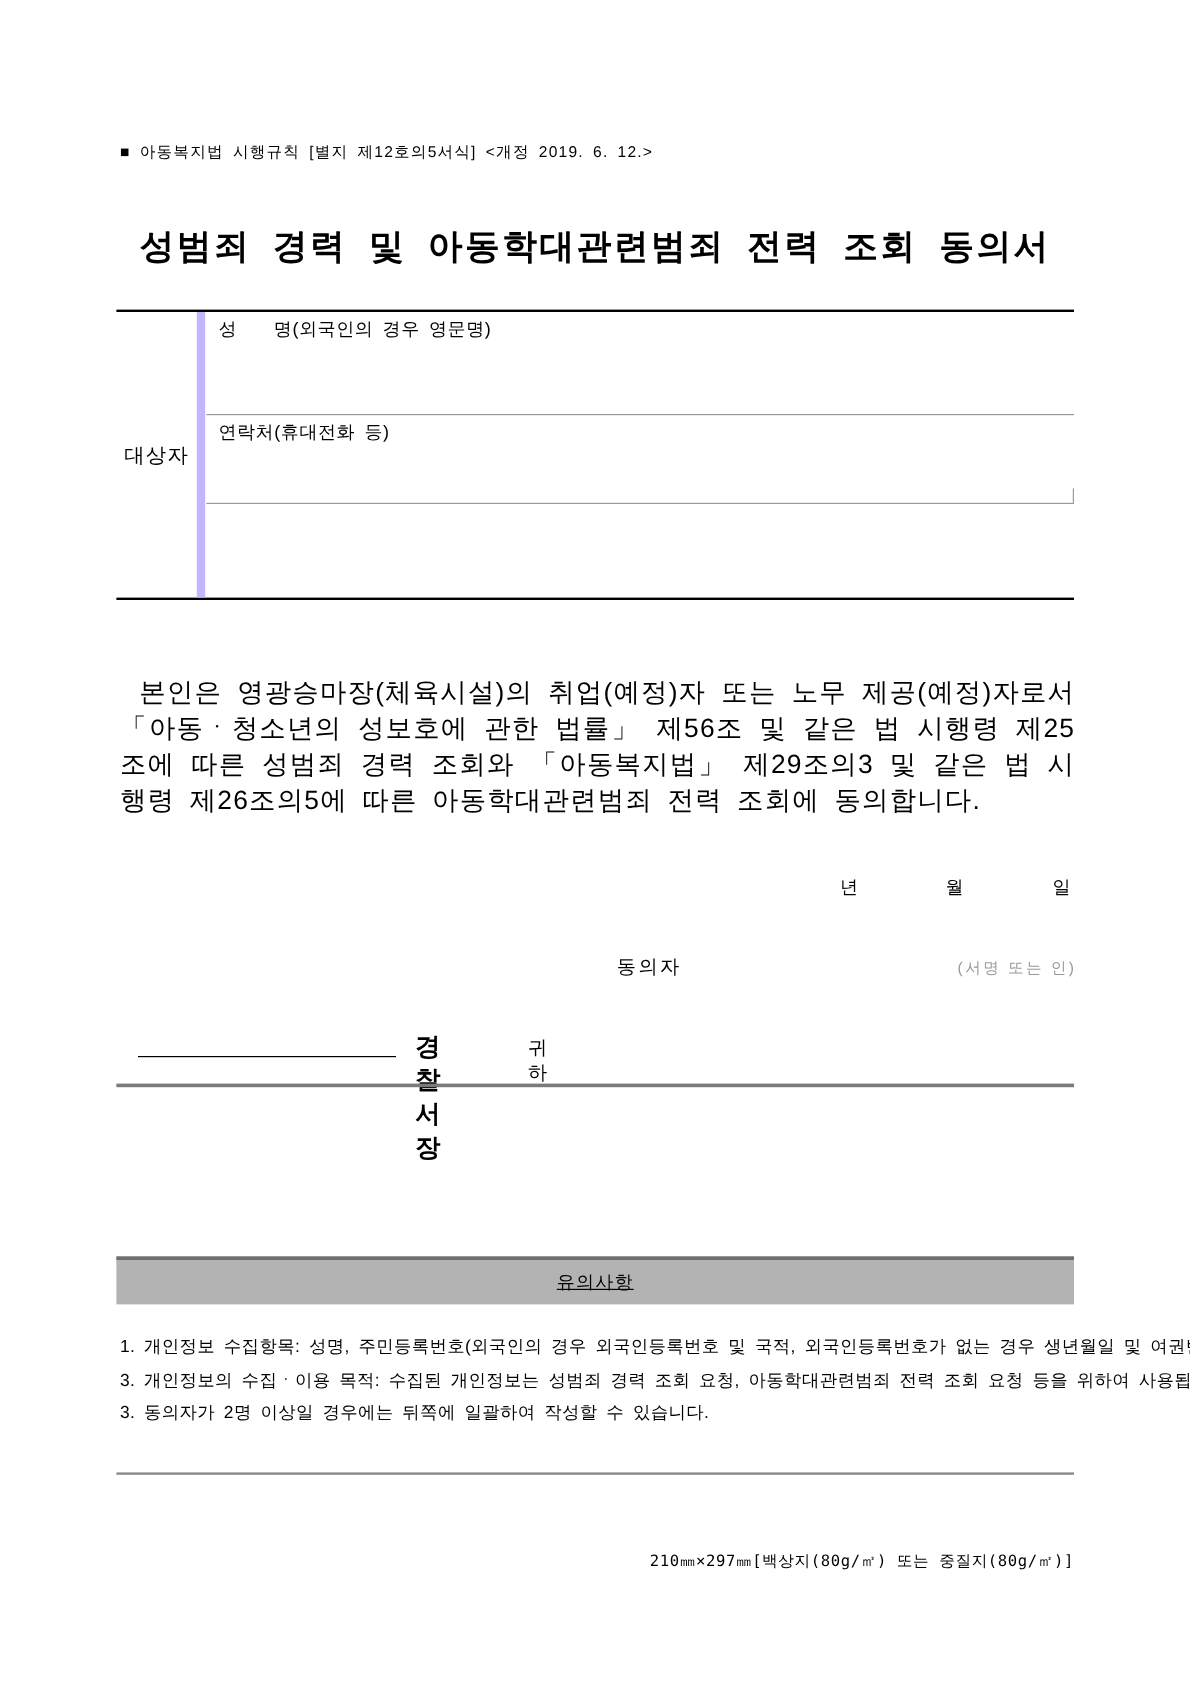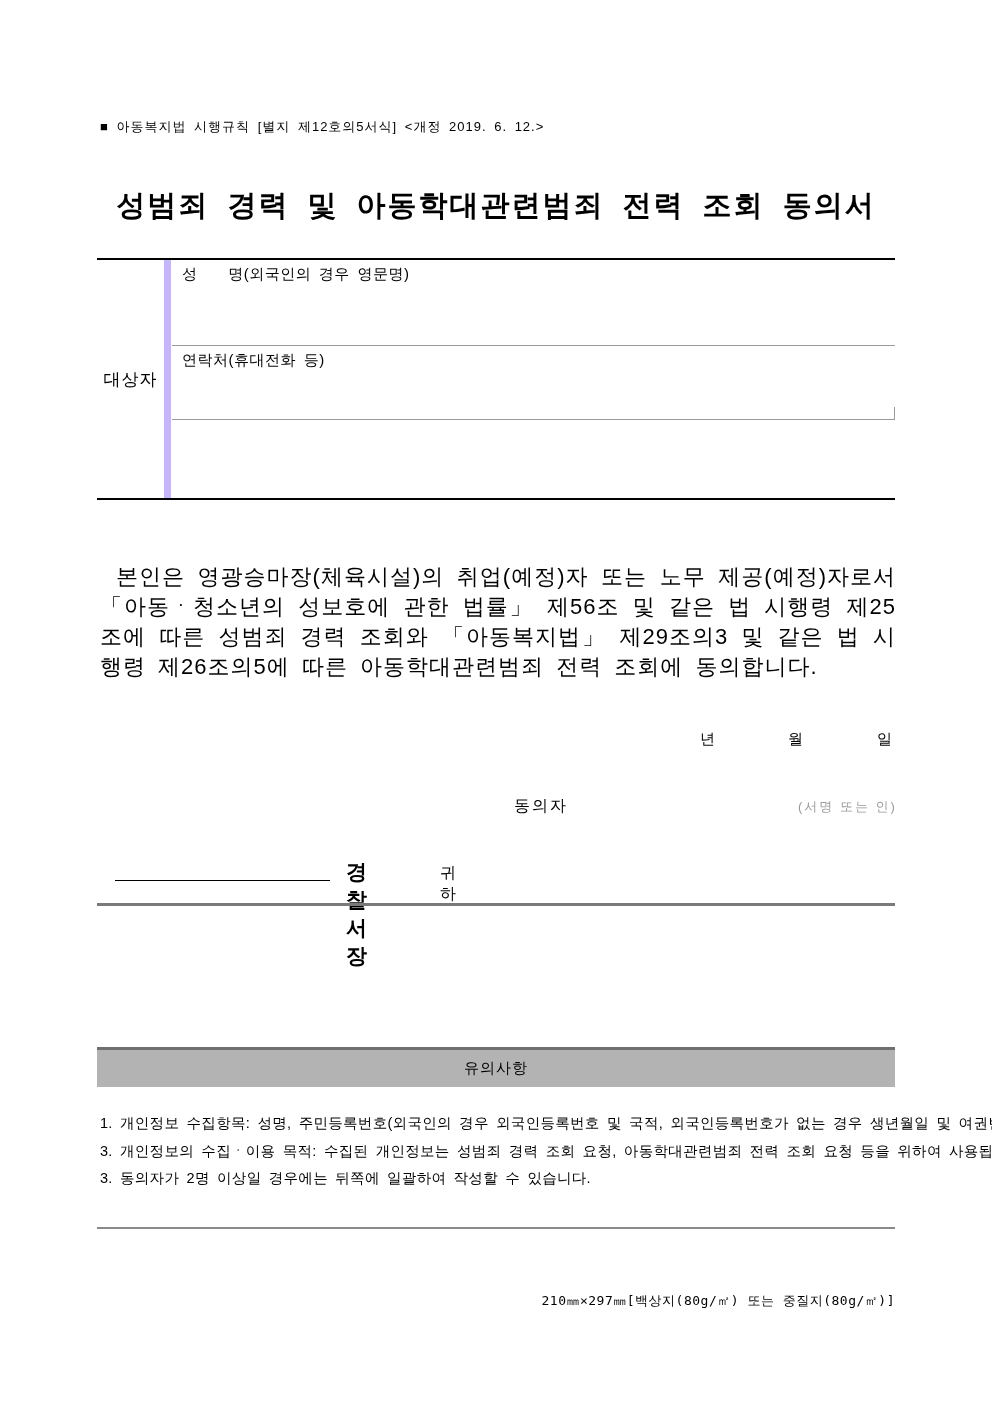--- a/index.html
+++ b/index.html
@@ -133,21 +133,21 @@
   }
   .divider-1 { top: 903px; }
 
   .notice-bar {
     position: absolute;
     left: 97px; top: 1047px;
     width: 798px; height: 40px;
     background: #b3b3b3;
     border-top: 3px solid #6f6f6f;
     display: flex; align-items: center; justify-content: center;
-    font-size: 15px; letter-spacing: 1px;
+    font-size: 15px; letter-spacing: 1px; text-decoration: underline;
   }
 
   .notice-list {
     position: absolute;
     left: 100px; top: 1110px;
     width: 800px;
     font-size: 14.5px;
     letter-spacing: 0.3px;
     word-spacing: 3px;
   }

